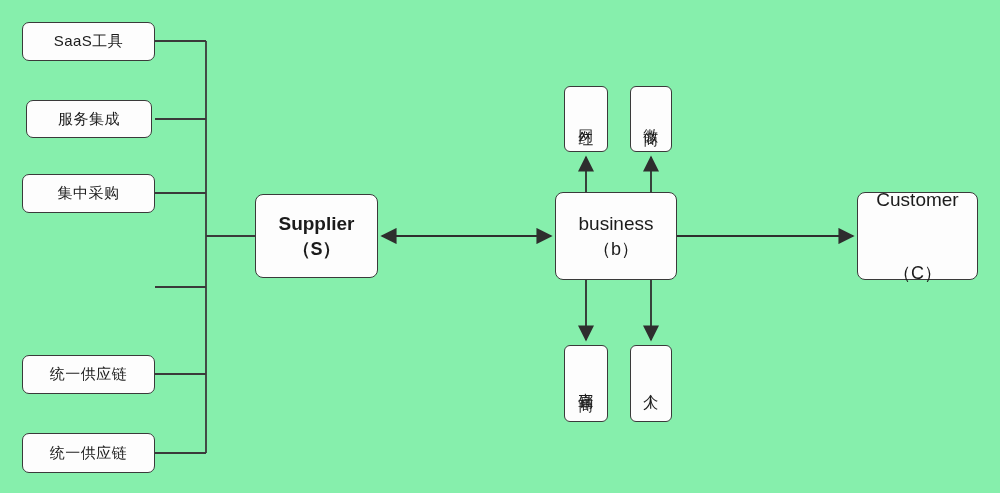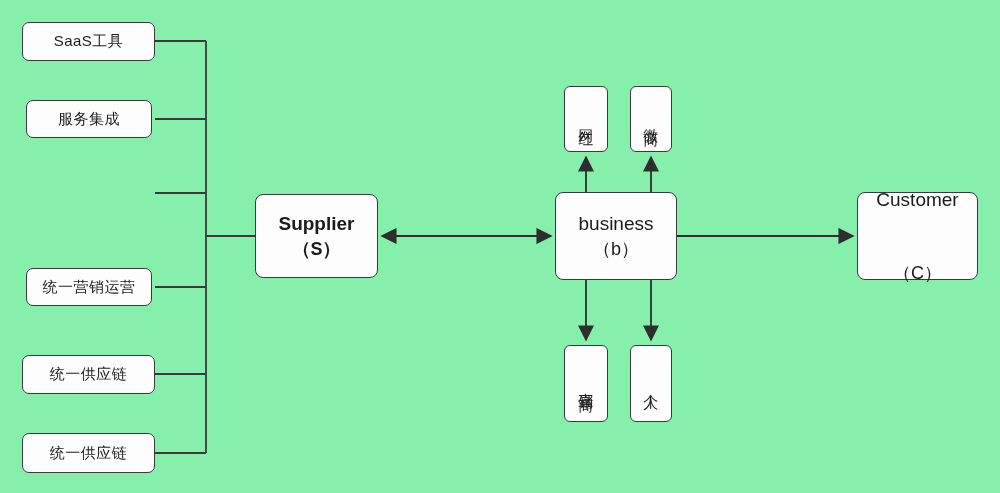--- a/index.html
+++ b/index.html
@@ -107,24 +107,24 @@
   </svg>
 
   <div class="node left-item" style="left:22px; top:22px; width:133px; height:39px;">
     <span>SaaS工具</span>
   </div>
 
   <div class="node left-item" style="left:26px; top:100px; width:126px; height:38px;">
     <span>服务集成</span>
   </div>
 
+  <div class="node left-item" style="left:22px; top:174px; width:133px; height:39px;">
+    <span>集中采购</span>
+  </div>
 
-  <div class="node left-item" style="left:26px; top:268px; width:126px; height:38px;">
-    <span>统一营销运营</span>
-  </div>
 
   <div class="node left-item" style="left:22px; top:355px; width:133px; height:39px;">
     <span>统一供应链</span>
   </div>
 
   <div class="node left-item" style="left:22px; top:433px; width:133px; height:40px;">
     <span>统一供应链</span>
   </div>
 
   <div class="node main" style="left:255px; top:194px; width:123px; height:84px;font-weight:bold;">

